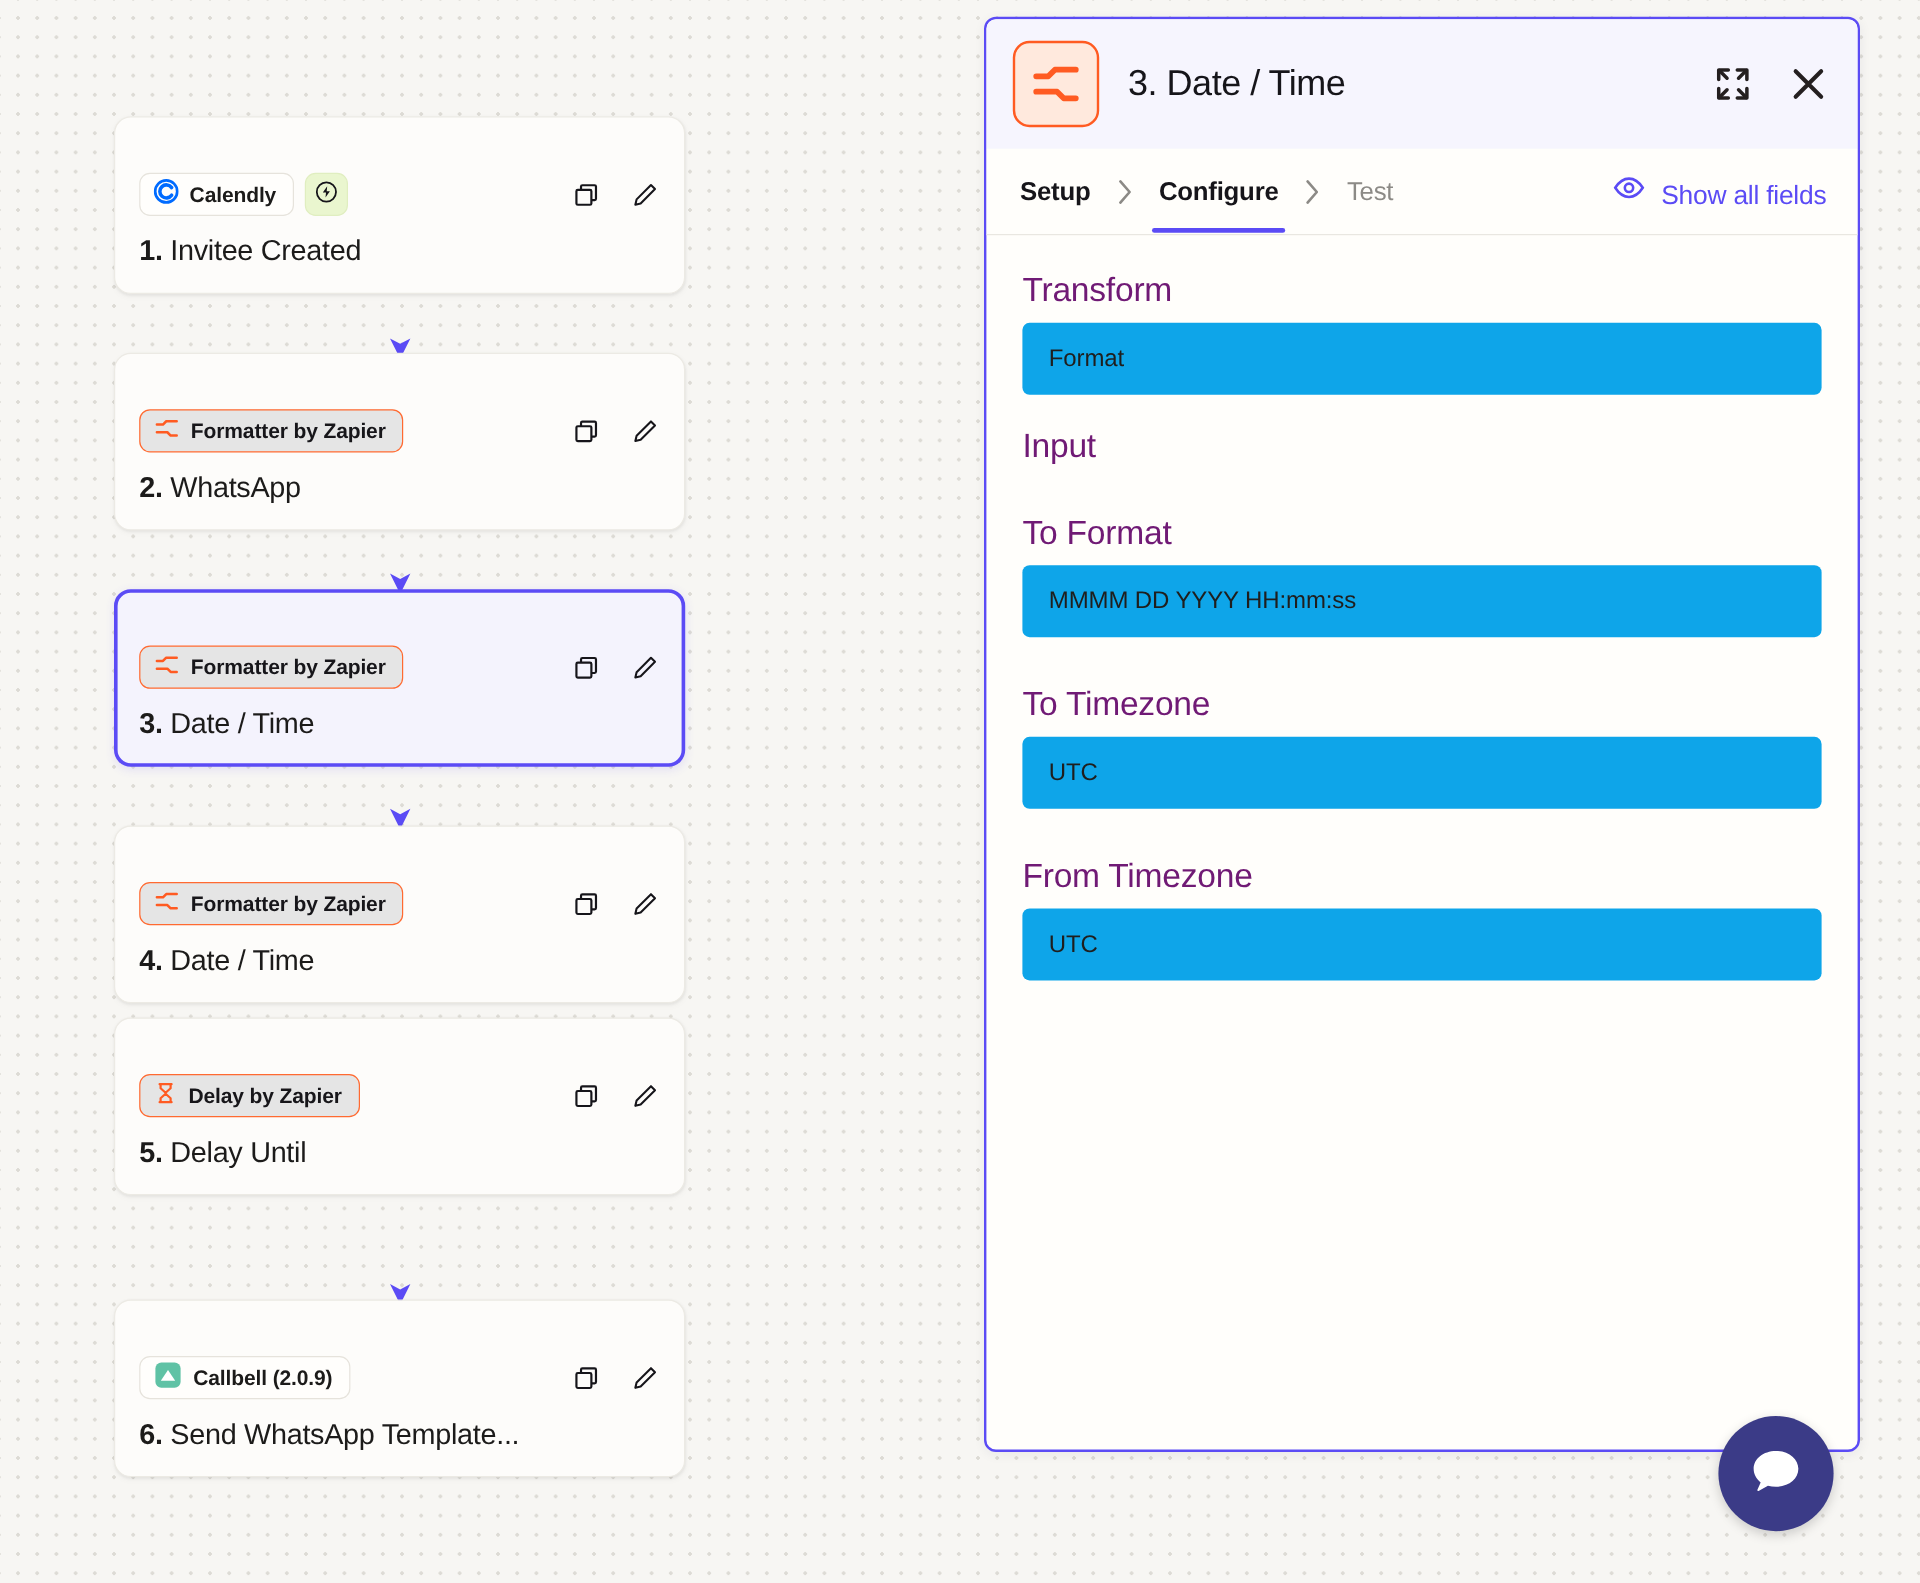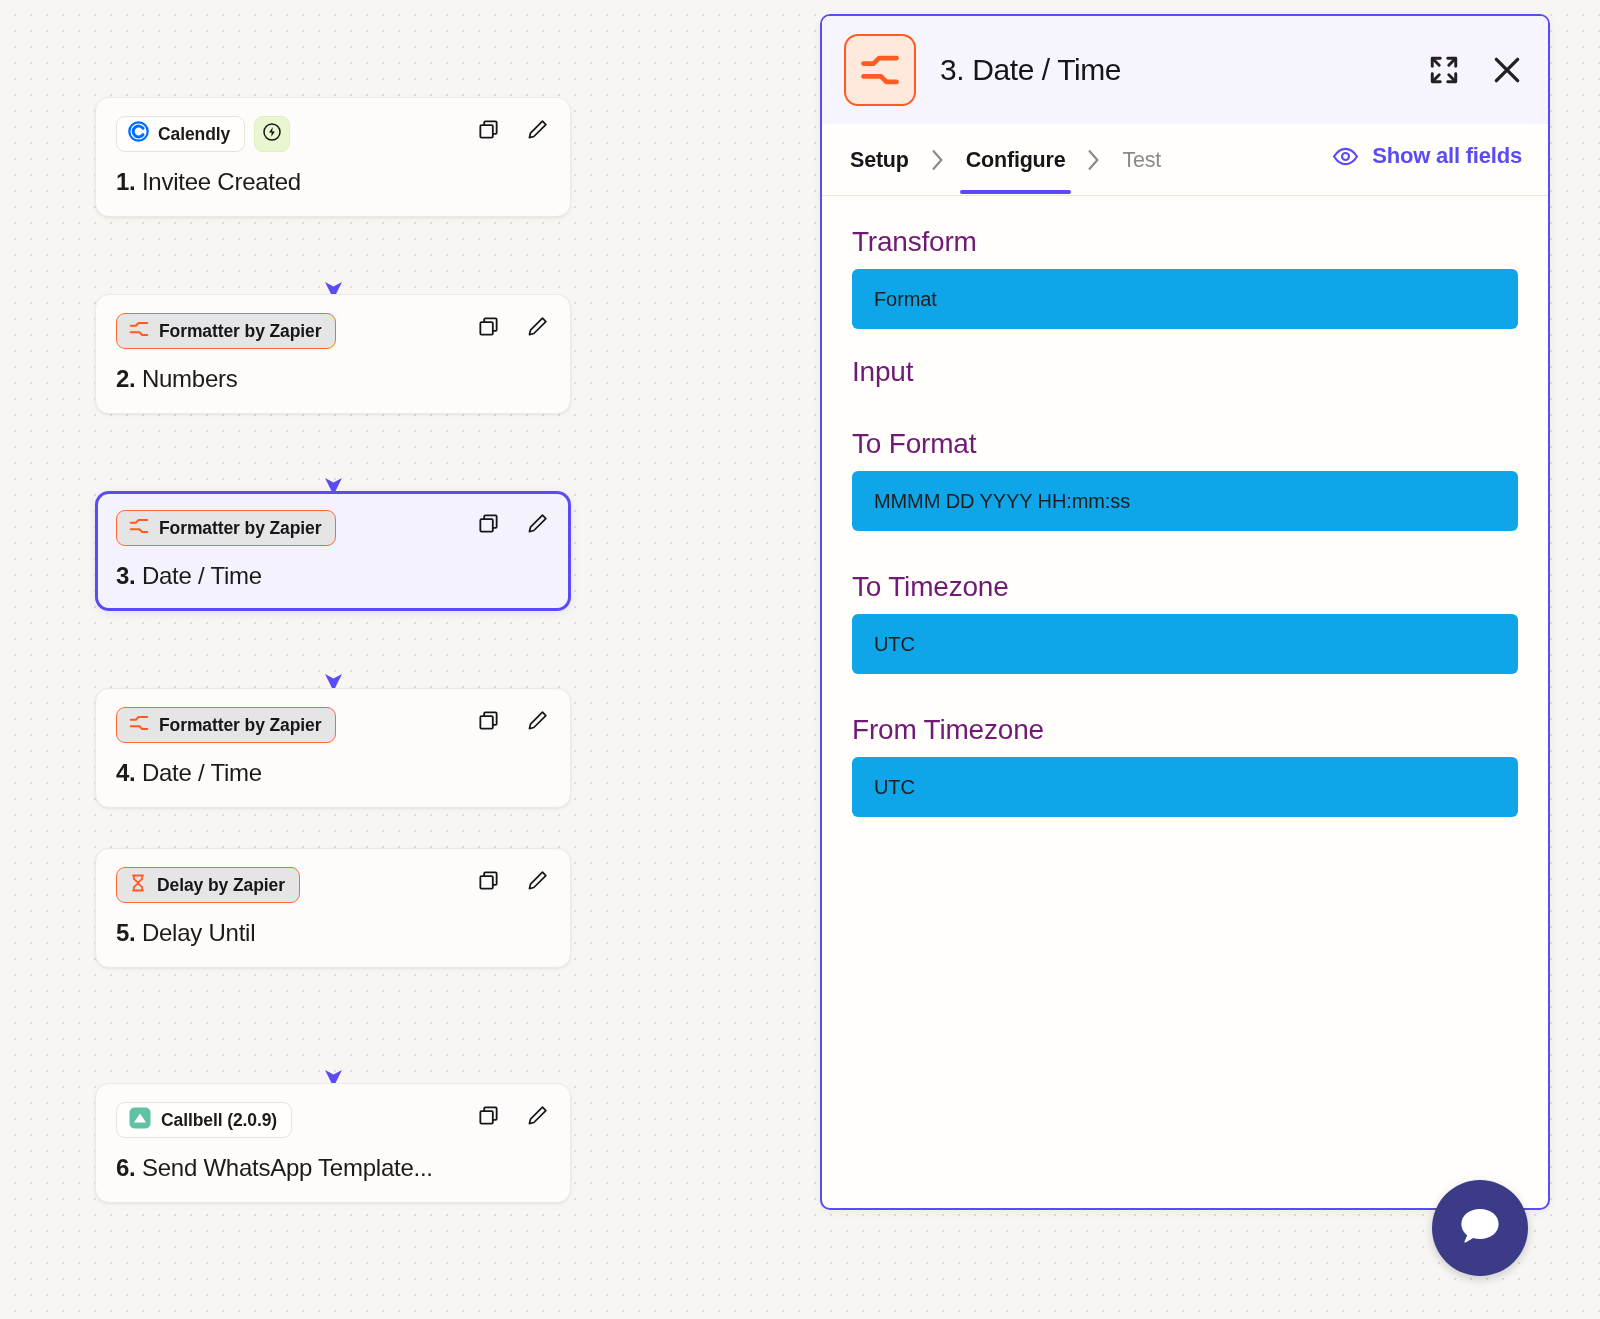--- a/index.html
+++ b/index.html
@@ -39,22 +39,23 @@
   }
   .step-card.selected {
     background: #f4f3fd;
     border: 3px solid #5b4bf5;
     box-shadow: 0 2px 8px rgba(91,75,245,0.12);
     padding: 16px 18px 18px 18px;
   }
 
   .card-top {
     display: flex;
-    align-items: flex-start;
+    align-items: center;
     height: 36px;
+    margin-top: 28px;
   }
 
   .app-chip {
     display: inline-flex;
     align-items: center;
     gap: 9px;
     height: 36px;
     padding: 0 14px 0 11px;
     border-radius: 9px;
     border: 1px solid #e6e3dc;
@@ -195,25 +196,25 @@
   }
   .tab-sep {
     margin: 0 19px;
     color: #9b9995;
     display: inline-flex;
     align-items: center;
   }
   .show-all {
     margin-left: auto;
     display: inline-flex;
-    align-items: flex-start;
+    align-items: flex-end;
     gap: 13px;
     color: #5b4bf5;
     font-size: 22px;
-    font-weight: 700;
+    font-weight: 400;
     letter-spacing: -0.2px;
     cursor: pointer;
   }
 
   .panel-body {
     padding: 30px 30px 0 30px;
     overflow: hidden;
     flex: 1;
   }
 
@@ -404,21 +405,21 @@
         </span>
         <span class="icon-btn">
           <svg width="23" height="23" viewBox="0 0 24 24">
             <path d="M17.2 3.3 L20.7 6.8 L8.2 19.3 L3.6 20.4 L4.7 15.8 Z" fill="none" stroke="#16151a" stroke-width="1.8" stroke-linejoin="round"></path>
           </svg>
         </span>
       </span>
     </div>
     <div class="card-title">
       <b>2.</b>
-      <span>Numbers</span>
+      <span>WhatsApp</span>
     </div>
   </div>
 
   <div class="step-card selected" style="top:491px;">
     <div class="card-top">
       <span class="app-chip orange">
         <span>
           <svg width="22" height="22" viewBox="0 0 24 24">
             <path d="M3 8.5 H8.5 L11.5 5.5 H21" fill="none" stroke="#ff5b22" stroke-width="2.3" stroke-linecap="round" stroke-linejoin="round"></path>
             <path d="M3 15.5 H12.5 L15.5 18.5 H21" fill="none" stroke="#ff5b22" stroke-width="2.3" stroke-linecap="round" stroke-linejoin="round"></path>

